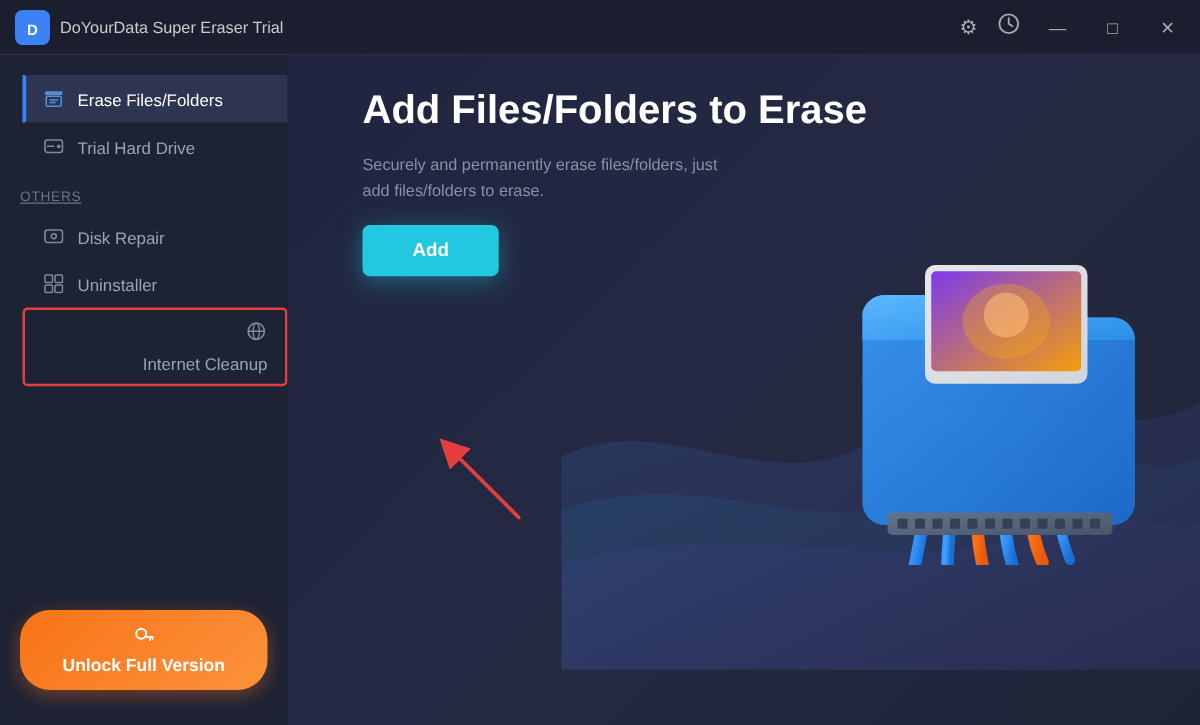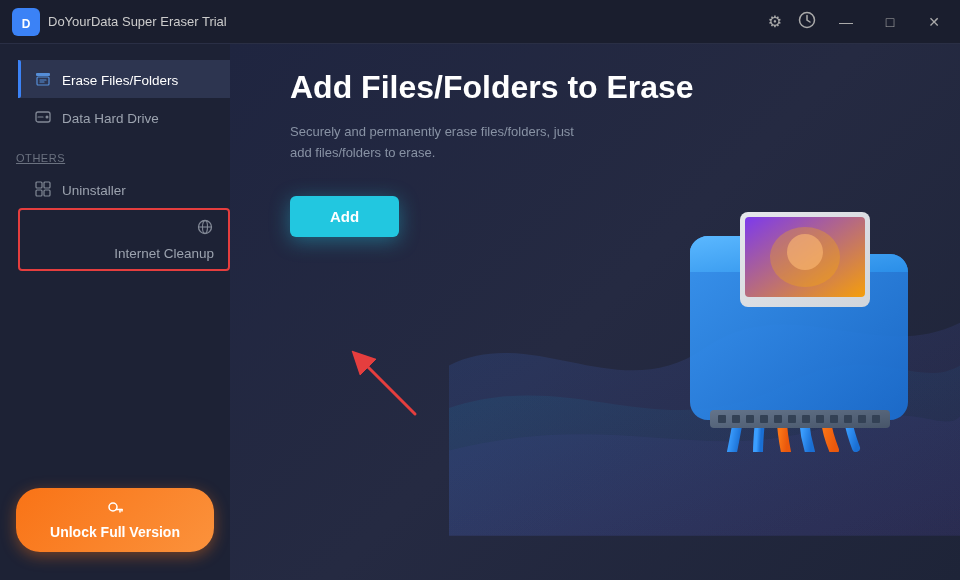--- a/index.html
+++ b/index.html
@@ -176,21 +176,21 @@
       font-weight: 700;
       color: #fff;
       line-height: 1.2;
       margin-bottom: 16px;
     }
     .main-desc {
       font-size: 13px;
       color: #8892a4;
       line-height: 1.6;
       max-width: 300px;
-      margin-bottom: 32px;
+      margin-bottom: 16px;
     }
     .add-btn {
       background: #22c7e0;
       border: none;
       border-radius: 6px;
       padding: 12px 40px;
       color: #fff;
       font-size: 15px;
       font-weight: 600;
       cursor: pointer;
@@ -262,26 +262,35 @@
       </div>
 
       <div class="nav-item">
         <div class="nav-icon">
           <svg width="16" height="16" viewBox="0 0 16 16" fill="none" xmlns="http://www.w3.org/2000/svg">
             <rect x="1" y="3" width="14" height="10" rx="2" stroke="#9ca3af" stroke-width="1.3"></rect>
             <circle cx="12" cy="8" r="1.5" fill="#9ca3af"></circle>
             <line x1="3" y1="8" x2="8" y2="8" stroke="#9ca3af" stroke-width="1.2" stroke-linecap="round"></line>
           </svg>
         </div>
-        <span>Data Hard Drive</span>
+        <span>Trial Hard Drive</span>
       </div>
 
 
       <div class="section-label" style="margin-top: 16px; text-decoration: underline;">Others</div>
 
+      <div class="nav-item">
+        <div class="nav-icon">
+          <svg width="16" height="16" viewBox="0 0 16 16" fill="none" xmlns="http://www.w3.org/2000/svg">
+            <rect x="1" y="3" width="14" height="10" rx="2" stroke="#9ca3af" stroke-width="1.3"></rect>
+            <circle cx="8" cy="8" r="2" stroke="#9ca3af" stroke-width="1.2"></circle>
+          </svg>
+        </div>
+        <span>Disk Repair</span>
+      </div>
 
       <div class="nav-item">
         <div class="nav-icon">
           <svg width="16" height="16" viewBox="0 0 16 16" fill="none" xmlns="http://www.w3.org/2000/svg">
             <rect x="1" y="1" width="6" height="6" rx="1" stroke="#9ca3af" stroke-width="1.2"></rect>
             <rect x="9" y="1" width="6" height="6" rx="1" stroke="#9ca3af" stroke-width="1.2"></rect>
             <rect x="1" y="9" width="6" height="6" rx="1" stroke="#9ca3af" stroke-width="1.2"></rect>
             <rect x="9" y="9" width="6" height="6" rx="1" stroke="#9ca3af" stroke-width="1.2"></rect>
           </svg>
         </div>

